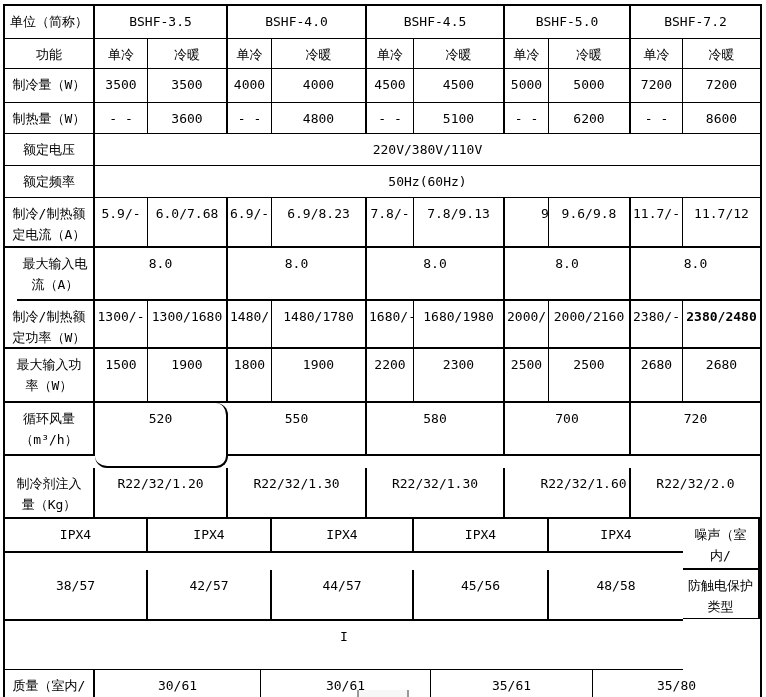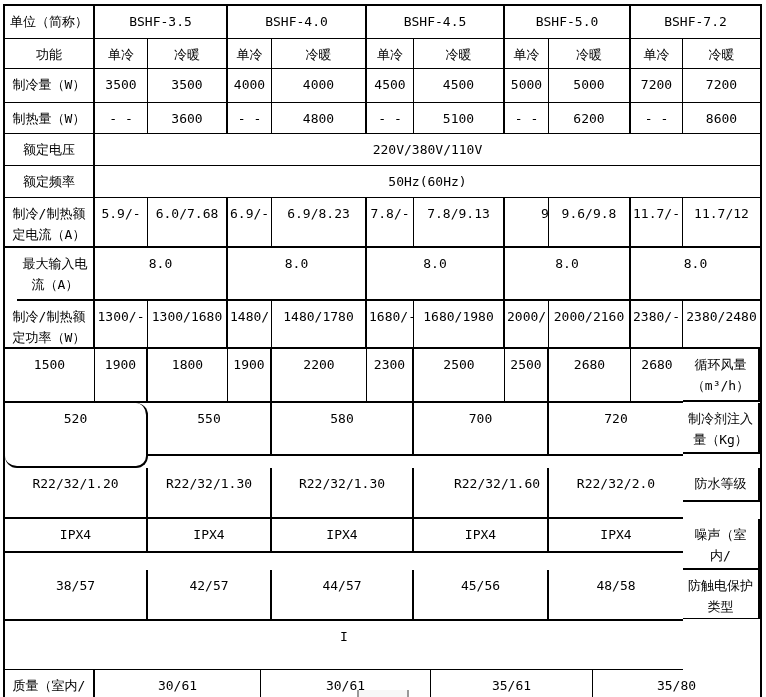--- a/index.html
+++ b/index.html
@@ -104,21 +104,23 @@
 定功率（W）</div>
       <div class="cell thickb" style="grid-column: span 1; height: 48px;">1300/-</div>
       <div class="cell gr thickb" style="grid-column: span 1; height: 48px;">1300/1680</div>
       <div class="cell thickb" style="grid-column: span 1; height: 48px;">1480/-</div>
       <div class="cell gr thickb" style="grid-column: span 1; height: 48px;">1480/1780</div>
       <div class="cell thickb" style="grid-column: span 1; height: 48px;">1680/-</div>
       <div class="cell gr thickb" style="grid-column: span 1; height: 48px;">1680/1980</div>
       <div class="cell thickb" style="grid-column: span 1; height: 48px;">2000/-</div>
       <div class="cell gr thickb" style="grid-column: span 1; height: 48px;">2000/2160</div>
       <div class="cell thickb" style="grid-column: span 1; height: 48px;">2380/-</div>
-      <div class="cell lastcol thickb" style="grid-column: span 1; height: 48px;">2380/2480</div>
+      <div class="cell lastcol thickb" style="grid-column: span 1; height: 48px; font-weight: bold;">2380/2480</div>
+      <div class="cell lbl gr thickb" style="grid-column: span 1; height: 54px;">最大输入功
+率（W）</div>
       <div class="cell thickb" style="grid-column: span 1; height: 54px;">1500</div>
       <div class="cell gr thickb" style="grid-column: span 1; height: 54px;">1900</div>
       <div class="cell thickb" style="grid-column: span 1; height: 54px;">1800</div>
       <div class="cell gr thickb" style="grid-column: span 1; height: 54px;">1900</div>
       <div class="cell thickb" style="grid-column: span 1; height: 54px;">2200</div>
       <div class="cell gr thickb" style="grid-column: span 1; height: 54px;">2300</div>
       <div class="cell thickb" style="grid-column: span 1; height: 54px;">2500</div>
       <div class="cell gr thickb" style="grid-column: span 1; height: 54px;">2500</div>
       <div class="cell thickb" style="grid-column: span 1; height: 54px;">2680</div>
       <div class="cell lastcol thickb" style="grid-column: span 1; height: 54px;">2680</div>
@@ -129,21 +131,20 @@
       <div class="cell gr thickb" style="grid-column: span 2; height: 53px;">580</div>
       <div class="cell gr thickb" style="grid-column: span 2; height: 53px;">700</div>
       <div class="cell lastcol thickb" style="grid-column: span 2; height: 53px;">720</div>
       <div class="cell lbl gr thickb" style="grid-column: span 1; height: 51px;">制冷剂注入
 量（Kg）</div>
       <div class="cell gr thickb" style="grid-column: span 2; height: 51px;">R22/32/1.20</div>
       <div class="cell gr thickb" style="grid-column: span 2; height: 51px;">R22/32/1.30</div>
       <div class="cell gr thickb" style="grid-column: span 2; height: 51px;">R22/32/1.30</div>
       <div class="cell gr thickb" style="grid-column: span 2; height: 51px; padding-left: 35px;">R22/32/1.60</div>
       <div class="cell lastcol thickb" style="grid-column: span 2; height: 51px;">R22/32/2.0</div>
-      <div class="cell lbl gr thickb" style="grid-column: span 1; height: 34px;">防水等级</div>
       <div class="cell gr thickb" style="grid-column: span 2; height: 34px;">IPX4</div>
       <div class="cell gr thickb" style="grid-column: span 2; height: 34px;">IPX4</div>
       <div class="cell gr thickb" style="grid-column: span 2; height: 34px;">IPX4</div>
       <div class="cell gr thickb" style="grid-column: span 2; height: 34px;">IPX4</div>
       <div class="cell lastcol thickb" style="grid-column: span 2; height: 34px;">IPX4</div>
       <div class="cell lbl gr thickb" style="grid-column: span 1; height: 51px;">噪声（室内/
 室外）dB（A）</div>
       <div class="cell gr thickb" style="grid-column: span 2; height: 51px;">38/57</div>
       <div class="cell gr thickb" style="grid-column: span 2; height: 51px;">42/57</div>
       <div class="cell gr thickb" style="grid-column: span 2; height: 51px;">44/57</div>

